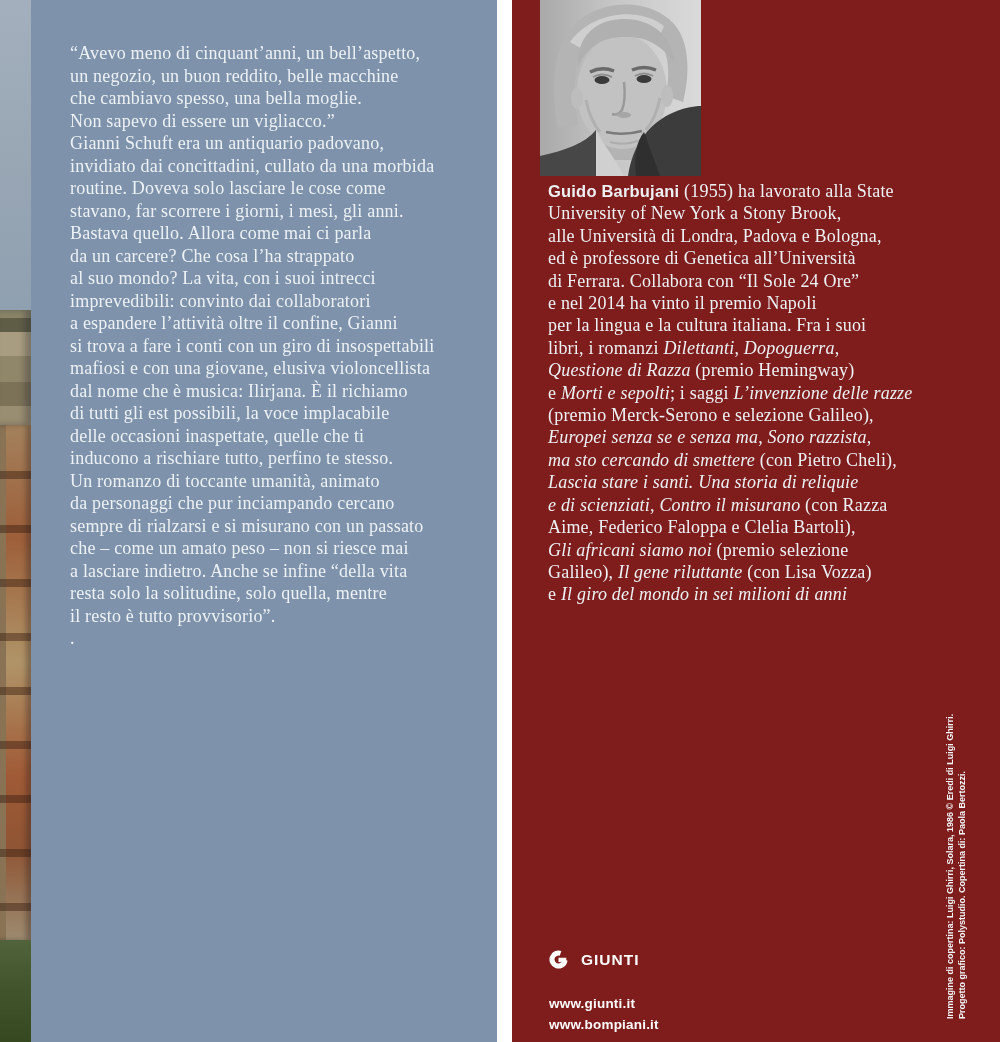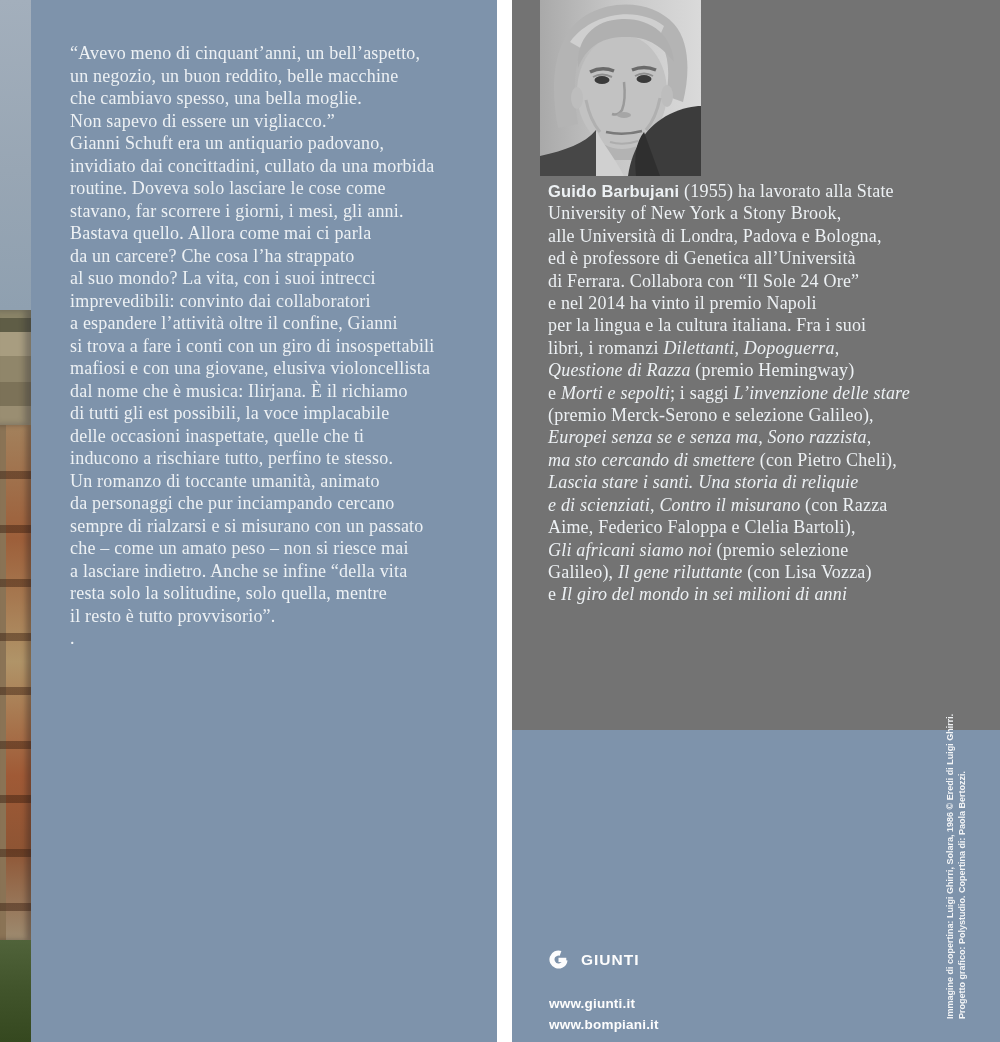--- a/index.html
+++ b/index.html
@@ -18,21 +18,21 @@
   .strip-column{height:515px;
     background:
       repeating-linear-gradient(180deg, rgba(0,0,0,0) 0 46px, rgba(55,28,14,.45) 46px 54px),
       linear-gradient(90deg,#8a7355 0 6px, rgba(0,0,0,0) 6px),
       linear-gradient(180deg,#a3815c 0%,#9d5f3a 22%,#b09468 46%,#a05a36 68%,#8f5534 82%,#9d8b70 100%);
     box-shadow:inset -5px 0 5px rgba(40,30,30,.35);}
   .strip-grass{height:102px; background:linear-gradient(180deg,#50633a 0%,#42552c 45%,#35481f 100%);}
   
   .left-flap{position:absolute; left:31px; top:0; width:466px; height:1042px; background:#7E93AB;}
   .gap{position:absolute; left:497px; top:0; width:15px; height:1042px; background:#FFFFFF;}
-  .right-flap{position:absolute; left:512px; top:0; width:488px; height:730px; background:#737373;}
+  .right-flap{position:absolute; left:512px; top:0; width:488px; height:1042px; background:#7f1d1d;}
   
   .blurb{
     position:absolute; left:39px; top:42px; width:432px; margin:0;
     color:#EDF1F4; font-size:18px; line-height:22.5px; letter-spacing:.2px;
     white-space:pre-line;
   }
   .photo{position:absolute; left:28px; top:0; width:161px; height:176px; overflow:hidden;}
   .photo svg{display:block;}
   .bio{
     position:absolute; left:36px; top:180px; width:452px;
@@ -151,21 +151,21 @@
     <div class="bio" id="bio">
         <div><span class="b">Guido Barbujani</span><span> (1955) ha lavorato alla State</span></div>
         <div><span>University of New York a Stony Brook,</span></div>
         <div><span>alle Università di Londra, Padova e Bologna,</span></div>
         <div><span>ed è professore di Genetica all’Università</span></div>
         <div><span>di Ferrara. Collabora con “Il Sole 24 Ore”</span></div>
         <div><span>e nel 2014 ha vinto il premio Napoli</span></div>
         <div><span>per la lingua e la cultura italiana. Fra i suoi</span></div>
         <div><span>libri, i romanzi </span><span class="i">Dilettanti</span><span>, </span><span class="i">Dopoguerra</span><span>,</span></div>
         <div><span class="i">Questione di Razza</span><span> (premio Hemingway)</span></div>
-        <div><span>e </span><span class="i">Morti e sepolti</span><span>; i saggi </span><span class="i">L’invenzione delle stare</span></div>
+        <div><span>e </span><span class="i">Morti e sepolti</span><span>; i saggi </span><span class="i">L’invenzione delle razze</span></div>
         <div><span>(premio Merck-Serono e selezione Galileo),</span></div>
         <div><span class="i">Europei senza se e senza ma</span><span>, </span><span class="i">Sono razzista,</span></div>
         <div><span class="i">ma sto cercando di smettere</span><span> (con Pietro Cheli),</span></div>
         <div><span class="i">Lascia stare i santi. Una storia di reliquie</span></div>
         <div><span class="i">e di scienziati</span><span>, </span><span class="i">Contro il misurano</span><span> (con Razza</span></div>
         <div><span>Aime, Federico Faloppa e Clelia Bartoli),</span></div>
         <div><span class="i">Gli africani siamo noi</span><span> (premio selezione</span></div>
         <div><span>Galileo), </span><span class="i">Il gene riluttante</span><span> (con Lisa Vozza)</span></div>
         <div><span>e </span><span class="i">Il giro del mondo in sei milioni di anni</span></div>
       </div>

